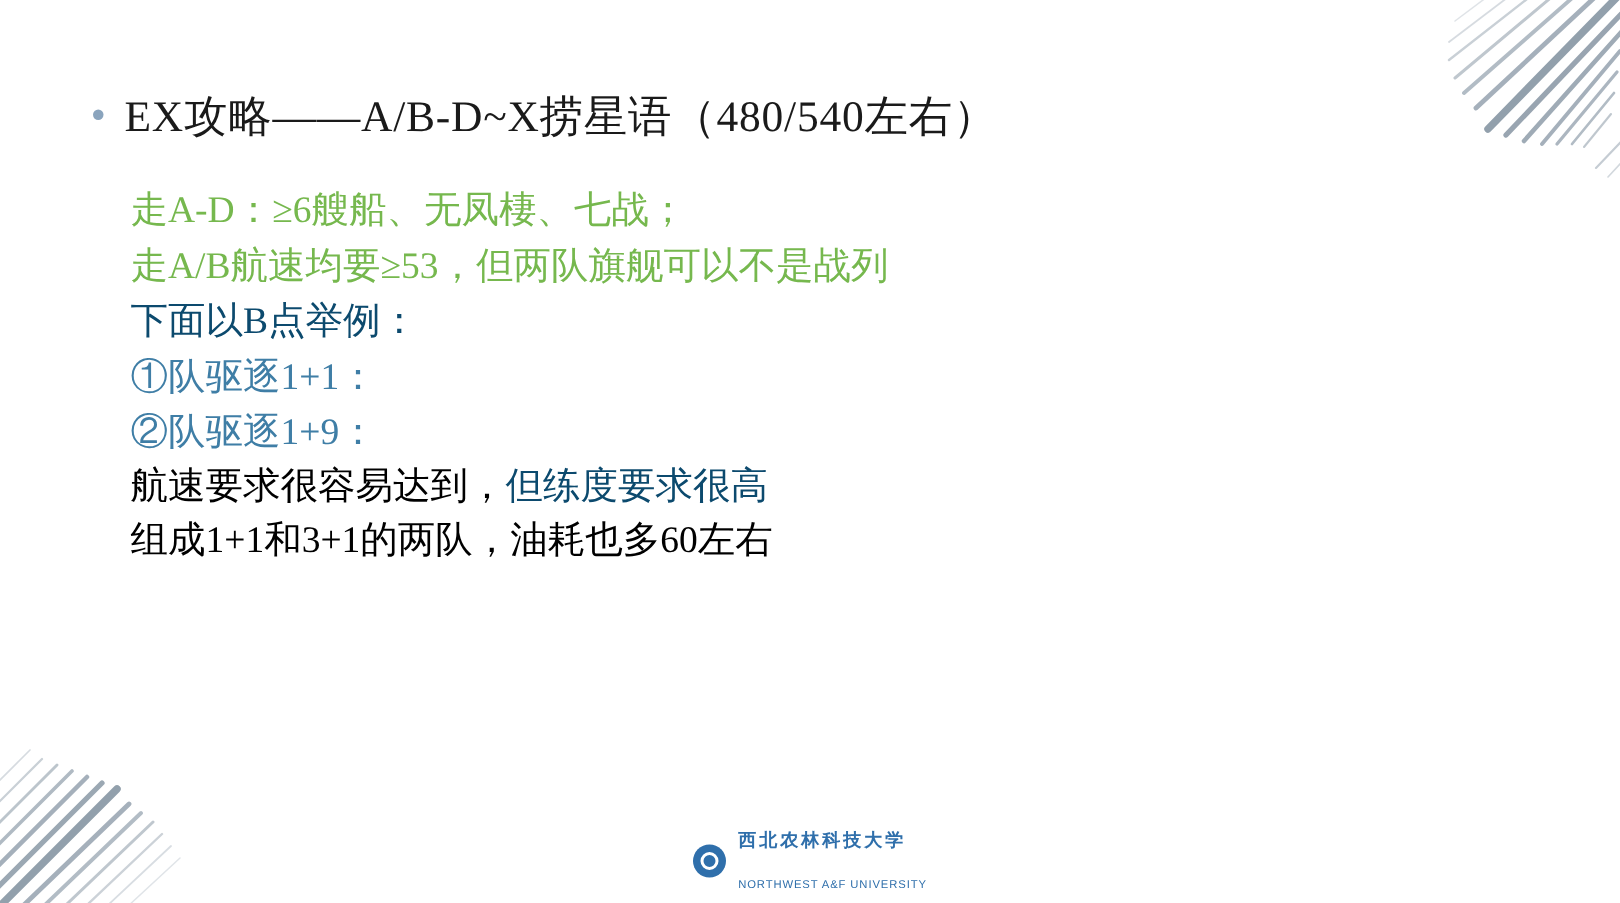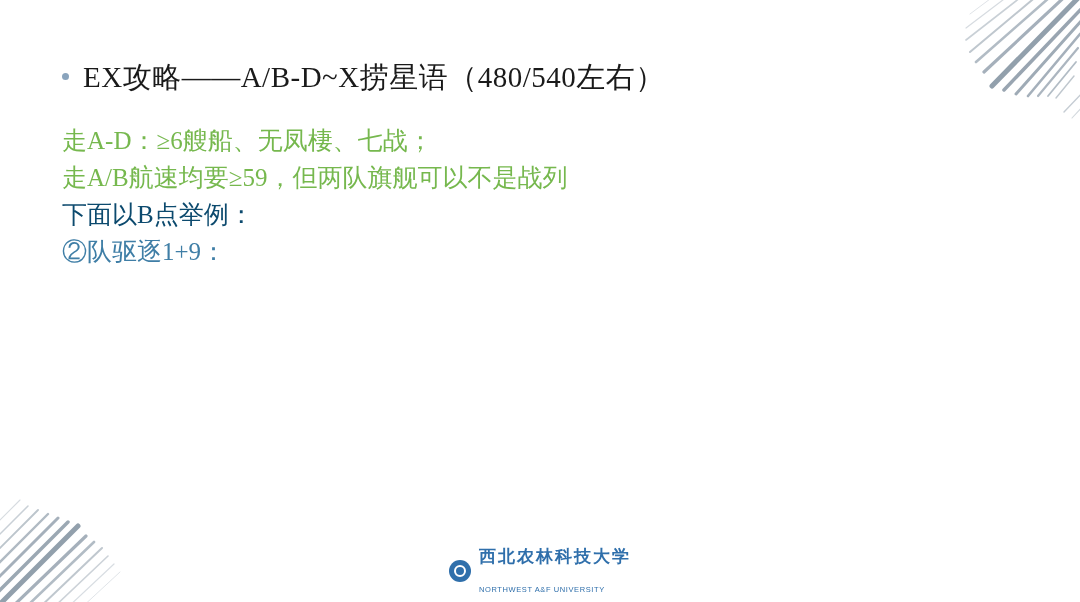--- a/index.html
+++ b/index.html
@@ -69,20 +69,21 @@
   .body-block {
     position: absolute;
     left: 62px;
     top: 122px;
     width: 960px;
   }
   .line {
     font-size: 25px;
     line-height: 37px;
     white-space: nowrap;
+    margin-left: 25px;
   }
   .green { color: #76b84e; }
   .red   { color: #0c4a6e; }
   .blue  { color: #3f7ea6; }
   .black { color: #000000; }
 
   .line.tight { line-height: 36px; }
 
   
   .footer {
@@ -113,21 +114,21 @@
     border-radius: 50%;
     border: 2px solid #ffffff;
     box-sizing: border-box;
   }
   .logo-texts {
     display: flex;
     flex-direction: column;
     line-height: 1.05;
   }
   .logo-cn {
-    font-size: 17px;
+    font-size: 12px;
     color: #2f6fab;
     letter-spacing: 2px;
     font-weight: bold;
   }
   .logo-en {
     font-size: 7.5px;
     color: #2f6fab;
     letter-spacing: 0.6px;
     font-family: "Liberation Sans", sans-serif;
     margin-top: 20px;
@@ -180,24 +181,29 @@
 
 <div class="slide">
 
   <div class="title-row">
     <span class="bullet-dot"></span>
     <span class="title-text">EX攻略——A/B-D~X捞星语（480/540左右）</span>
   </div>
 
   <div class="body-block">
     <div class="line green">走A-D：≥6艘船、无凤棲、七战；</div>
-    <div class="line green">走A/B航速均要≥59，但两队旗舰可以不是战列</div>
+    <div class="line green">走A/B航速均要≥53，但两队旗舰可以不是战列</div>
     <div class="line red">下面以B点举例：</div>
+    <div class="line blue">①队驱逐1+1：</div>
     <div class="line blue">②队驱逐1+9：</div>
 
+    <div class="line tight">
+      <span class="black">航速要求很容易达到，</span><span class="red">但练度要求很高</span>
+    </div>
+    <div class="line tight black">组成1+1和3+1的两队，油耗也多60左右</div>
   </div>
 
   <div class="footer">
     <span class="logo-mark"></span>
     <span class="logo-texts">
       <span class="logo-cn">西北农林科技大学</span>
       <span class="logo-en">NORTHWEST A&amp;F UNIVERSITY</span>
     </span>
   </div>
 

